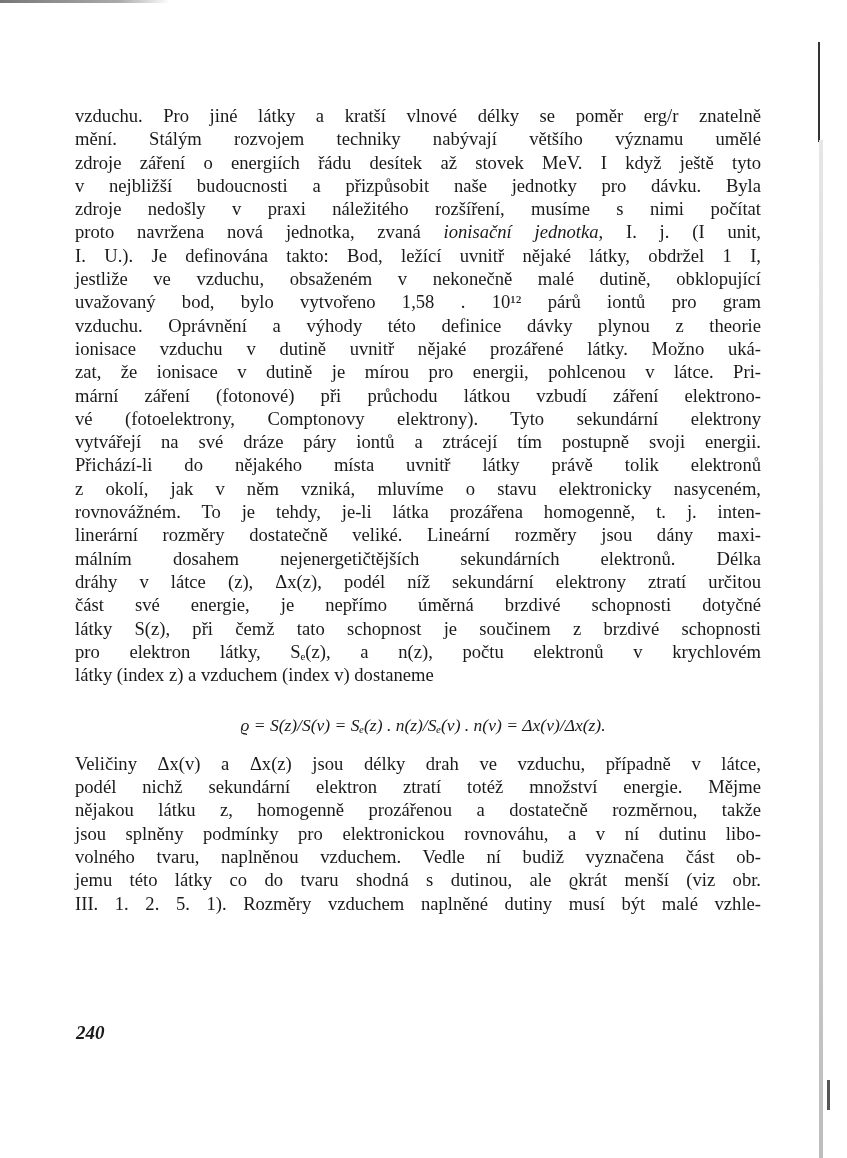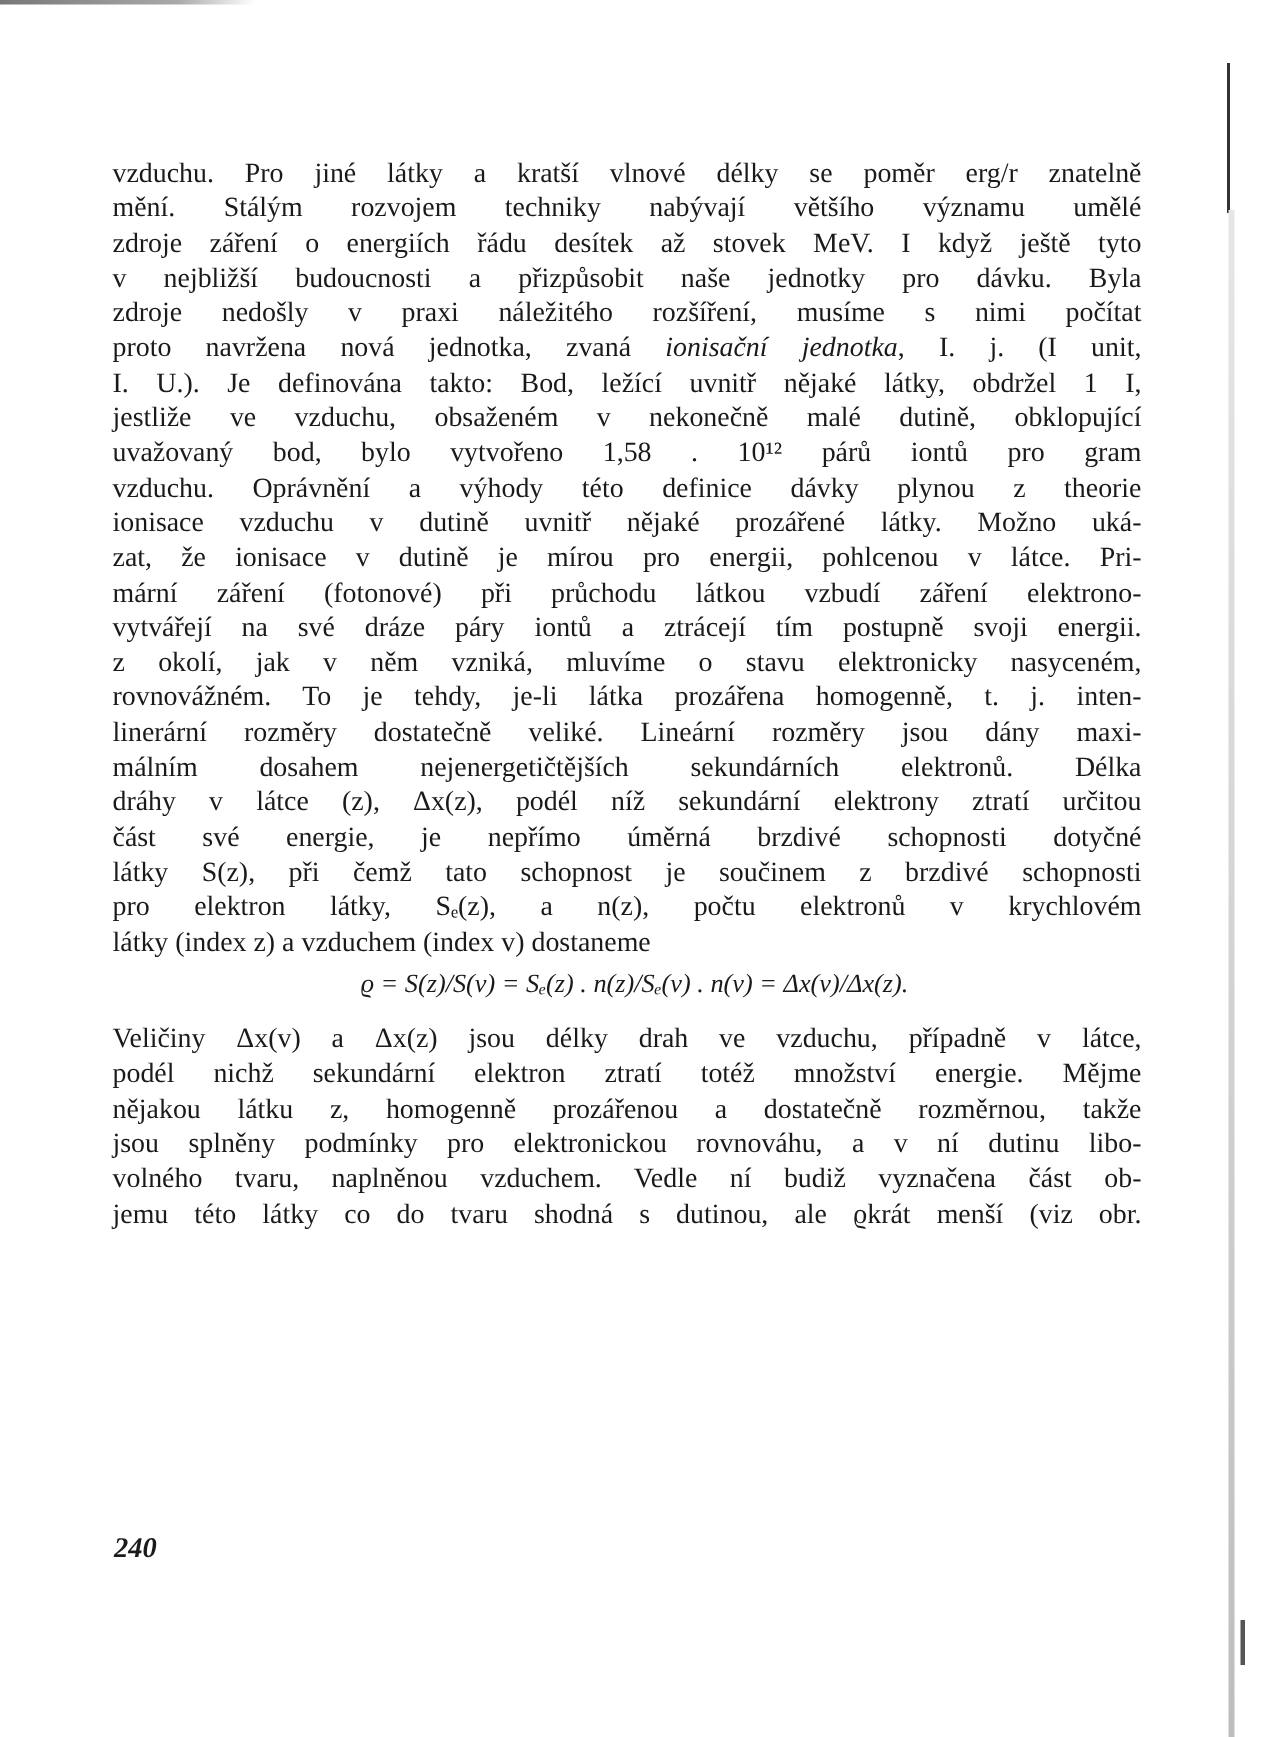--- a/index.html
+++ b/index.html
@@ -26,21 +26,21 @@
   .page-text {
     position: absolute; left: 75px; top: 104px; width: 686px;
     font-size: 18.6px; line-height: 23.3px;
   }
   .line {
     display: block; text-align: justify; text-align-last: justify; white-space: nowrap;
   }
   .line.last { text-align-last: left; }
   .formula {
     display: block; text-align: center; font-style: italic; font-size: 17.5px;
-    margin: 4px 0 14px 0; padding-left: 10px; white-space: nowrap;
+    margin: 28px 0 14px 0; padding-left: 10px; white-space: nowrap;
   }
   .page-number {
     position: absolute; left: 76px; top: 1022px; font-style: italic; font-weight: bold;
     font-size: 19px;
   }
 </style>
 </head>
 <body>
 
 <div class="scan-top-line"></div>
@@ -56,35 +56,38 @@
       <span class="line">v nejbližší budoucnosti a přizpůsobit naše jednotky pro dávku. Byla</span>
       <span class="line">zdroje nedošly v praxi náležitého rozšíření, musíme s nimi počítat</span>
       <span class="line">proto navržena nová jednotka, zvaná <i>ionisační jednotka</i>, I. j. (I unit,</span>
       <span class="line">I. U.). Je definována takto: Bod, ležící uvnitř nějaké látky, obdržel 1 I,</span>
       <span class="line">jestliže ve vzduchu, obsaženém v nekonečně malé dutině, obklopující</span>
       <span class="line">uvažovaný bod, bylo vytvořeno 1,58 . 10¹² párů iontů pro gram</span>
       <span class="line">vzduchu. Oprávnění a výhody této definice dávky plynou z theorie</span>
       <span class="line">ionisace vzduchu v dutině uvnitř nějaké prozářené látky. Možno uká-</span>
       <span class="line">zat, že ionisace v dutině je mírou pro energii, pohlcenou v látce. Pri-</span>
       <span class="line">mární záření (fotonové) při průchodu látkou vzbudí záření elektrono-</span>
+      <span class="line">vé (fotoelektrony, Comptonovy elektrony). Tyto sekundární elektrony</span>
       <span class="line">vytvářejí na své dráze páry iontů a ztrácejí tím postupně svoji energii.</span>
+      <span class="line">Přichází-li do nějakého místa uvnitř látky právě tolik elektronů</span>
       <span class="line">z okolí, jak v něm vzniká, mluvíme o stavu elektronicky nasyceném,</span>
       <span class="line">rovnovážném. To je tehdy, je-li látka prozářena homogenně, t. j. inten-</span>
       <span class="line">linerární rozměry dostatečně veliké. Lineární rozměry jsou dány maxi-</span>
       <span class="line">málním dosahem nejenergetičtějších sekundárních elektronů. Délka</span>
       <span class="line">dráhy v látce (z), Δx(z), podél níž sekundární elektrony ztratí určitou</span>
       <span class="line">část své energie, je nepřímo úměrná brzdivé schopnosti dotyčné</span>
       <span class="line">látky S(z), při čemž tato schopnost je součinem z brzdivé schopnosti</span>
       <span class="line">pro elektron látky, Sₑ(z), a n(z), počtu elektronů v krychlovém</span>
       <span class="line last">látky (index z) a vzduchem (index v) dostaneme</span>
     </div>
   <div class="formula">ϱ = S(z)/S(v) = Sₑ(z) . n(z)/Sₑ(v) . n(v) = Δx(v)/Δx(z).</div>
   <div id="p2">
       <span class="line">Veličiny Δx(v) a Δx(z) jsou délky drah ve vzduchu, případně v látce,</span>
       <span class="line">podél nichž sekundární elektron ztratí totéž množství energie. Mějme</span>
       <span class="line">nějakou látku z, homogenně prozářenou a dostatečně rozměrnou, takže</span>
       <span class="line">jsou splněny podmínky pro elektronickou rovnováhu, a v ní dutinu libo-</span>
       <span class="line">volného tvaru, naplněnou vzduchem. Vedle ní budiž vyznačena část ob-</span>
       <span class="line">jemu této látky co do tvaru shodná s dutinou, ale ϱkrát menší (viz obr.</span>
+      <span class="line">III. 1. 2. 5. 1). Rozměry vzduchem naplněné dutiny musí být malé vzhle-</span>
     </div>
 </div>
 
 <div class="page-number">240</div>
 
 </body></html>

